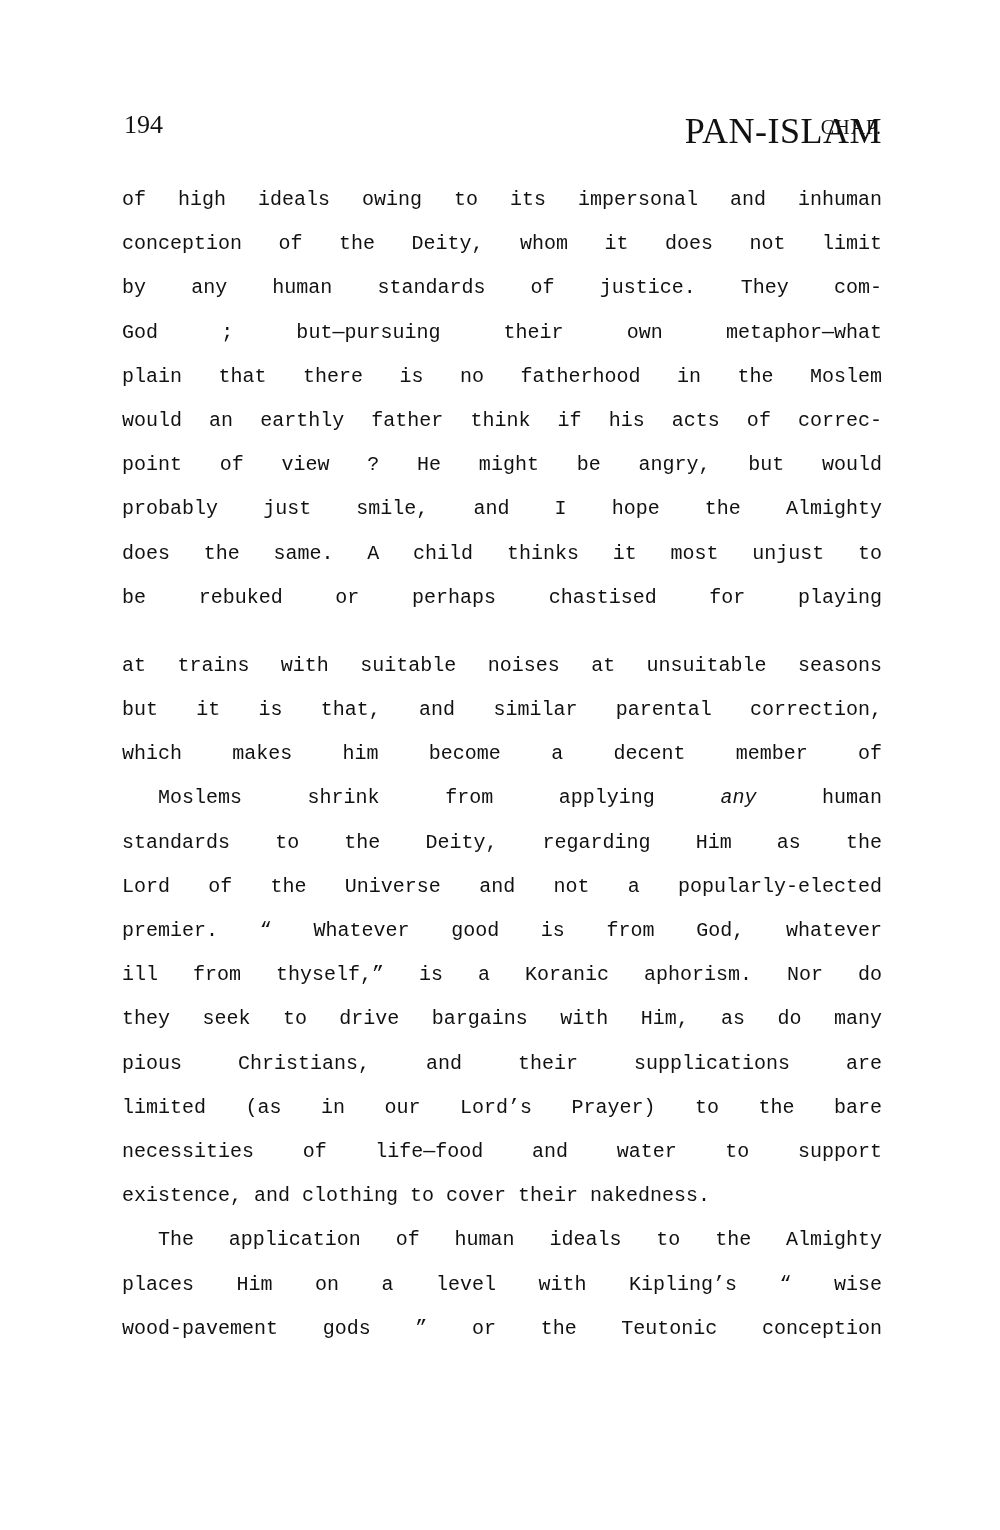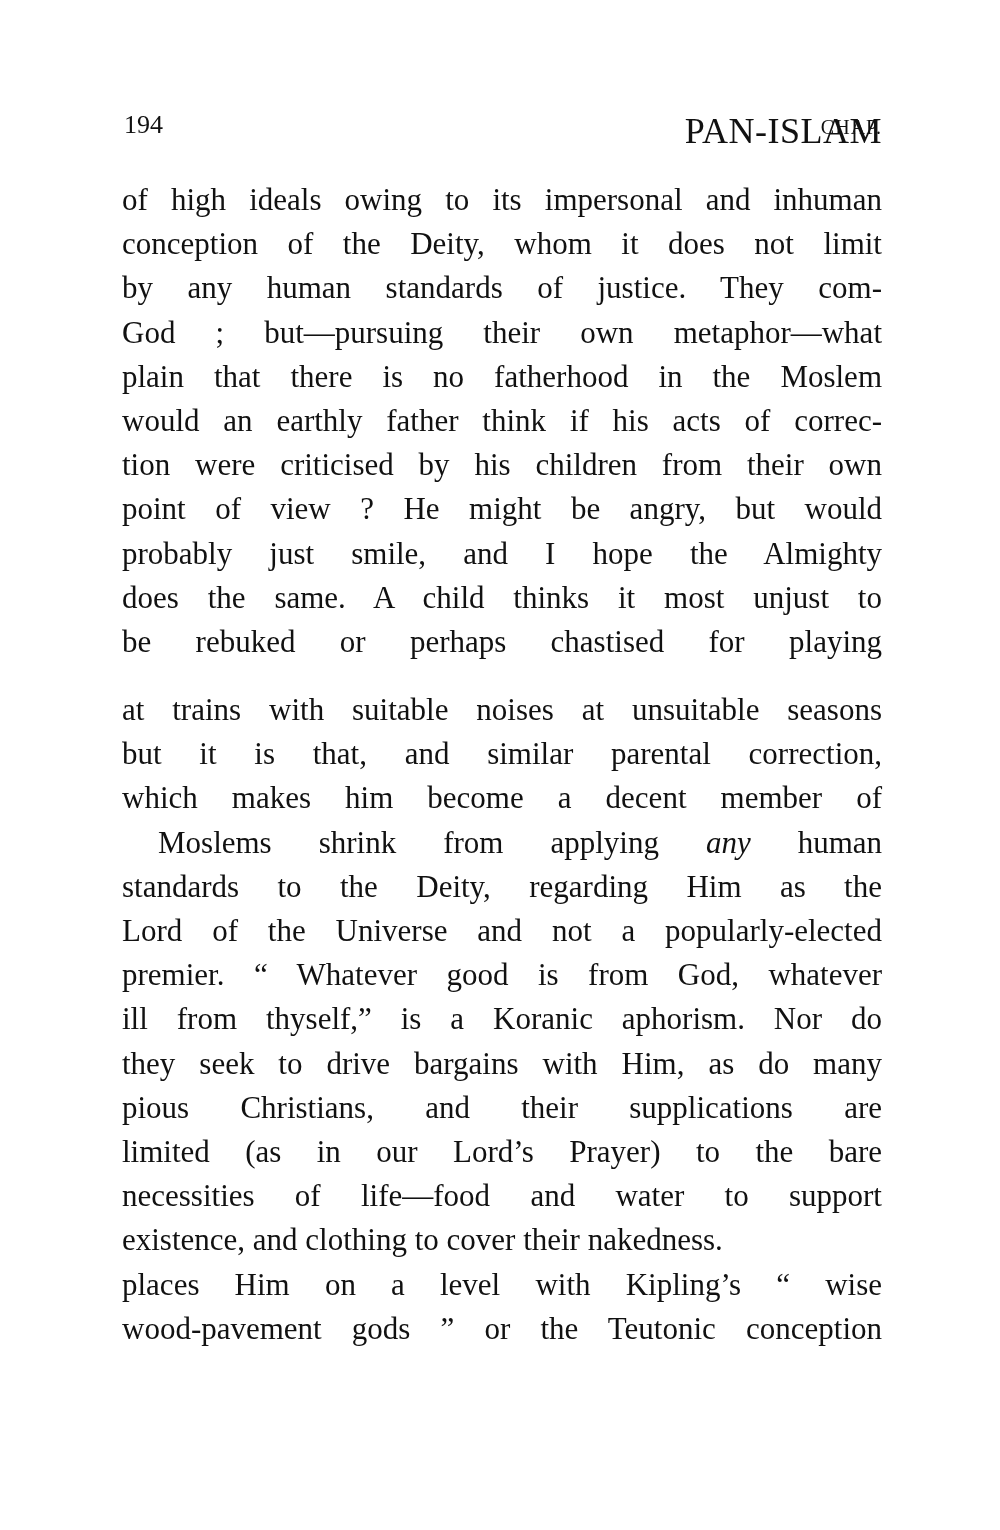--- a/index.html
+++ b/index.html
@@ -3,22 +3,22 @@
 <meta charset="utf-8">
 <style>
   html, body { margin: 0; padding: 0; background: #ffffff; }
   body { width: 1000px; height: 1530px; position: relative; overflow: hidden;
          font-family: "Liberation Serif", "DejaVu Serif", serif; color: #111; }
   .header { position: absolute; top: 110px; left: 124px; width: 758px; height: 40px; }
   .folio { position: absolute; left: 0; top: 0; font-size: 26px; }
   .running-title { position: absolute; left: 9px; right: 0; top: 0; text-align: right; font-size: 36px; letter-spacing: 0.5px; }
   .chap { position: absolute; right: 0; top: 6px; font-size: 20px; letter-spacing: 1px; }
   .body { position: absolute; top: 178px; left: 122px; width: 760px; }
-  .line { display: block; height: 44.2px; line-height: 44.2px; font-size: 31px;
-          text-align: justify; text-align-last: justify; white-space: nowrap; }
+  .line { display: block; height: 44.2px; line-height: 44.2px; font-size: 20px;
+          text-align: justify; text-align-last: justify; white-space: nowrap; font-family: Liberation Mono, monospace; }
   .line.last { text-align-last: left; }
   .line.indent { padding-left: 36px; }
   em { font-style: italic; }
 </style>
 </head>
 <body>
 
 <div class="header">
   <span class="folio">194</span>
   <span class="running-title">PAN-ISLAM</span>
@@ -26,21 +26,20 @@
 </div>
 
 <div class="body">
   <div>
     <span class="line" style="white-space: normal; text-align-last: justify;">of high ideals owing to its impersonal and inhuman</span>
     <span class="line" style="white-space: normal; text-align-last: justify;">conception of the Deity, whom it does not limit</span>
     <span class="line" style="white-space: normal; text-align-last: justify;">by any human standards of justice.  They com-</span>
     <span class="line" style="white-space: normal; text-align-last: justify;">God ; but—pursuing their own metaphor—what</span>
     <span class="line" style="white-space: normal; text-align-last: justify;">plain that there is no fatherhood in the Moslem</span>
     <span class="line" style="white-space: normal; text-align-last: justify;">would an earthly father think if his acts of correc-</span>
-    <span class="line" style="white-space: normal; text-align-last: justify;">tion were criticised by his children from their own</span>
     <span class="line" style="white-space: normal; text-align-last: justify;">point of view ?  He might be angry, but would</span>
     <span class="line" style="white-space: normal; text-align-last: justify;">probably just smile, and I hope the Almighty</span>
     <span class="line" style="white-space: normal; text-align-last: justify;">does the same.  A child thinks it most unjust to</span>
     <span class="line" style="white-space: normal; text-align-last: justify;">be rebuked or perhaps chastised for playing</span>
     <span class="line" style="white-space: normal; text-align-last: justify; margin-top: 24px;">at trains with suitable noises at unsuitable seasons</span>
     <span class="line" style="white-space: normal; text-align-last: justify;">but it is that, and similar parental correction,</span>
     <span class="line" style="white-space: normal; text-align-last: justify;">which makes him become a decent member of</span>
   </div>
 
   <div>
@@ -50,16 +49,17 @@
     <span class="line" style="white-space: normal; text-align-last: justify;">premier.  “ Whatever good is from God, whatever</span>
     <span class="line" style="white-space: normal; text-align-last: justify;">ill from thyself,” is a Koranic aphorism.  Nor do</span>
     <span class="line" style="white-space: normal; text-align-last: justify;">they seek to drive bargains with Him, as do many</span>
     <span class="line" style="white-space: normal; text-align-last: justify;">pious Christians, and their supplications are</span>
     <span class="line" style="white-space: normal; text-align-last: justify;">limited (as in our Lord’s Prayer) to the bare</span>
     <span class="line" style="white-space: normal; text-align-last: justify;">necessities of life—food and water to support</span>
     <span class="line last">existence, and clothing to cover their nakedness.</span>
   </div>
 
   <div>
+    <span class="line indent" style="white-space: normal; text-align-last: justify;">The application of human ideals to the Almighty</span>
     <span class="line" style="white-space: normal; text-align-last: justify;">places Him on a level with Kipling’s “ wise</span>
     <span class="line" style="white-space: normal; text-align-last: justify;">wood-pavement gods ” or the Teutonic conception</span>
   </div>
 </div>
 
 </body></html>

